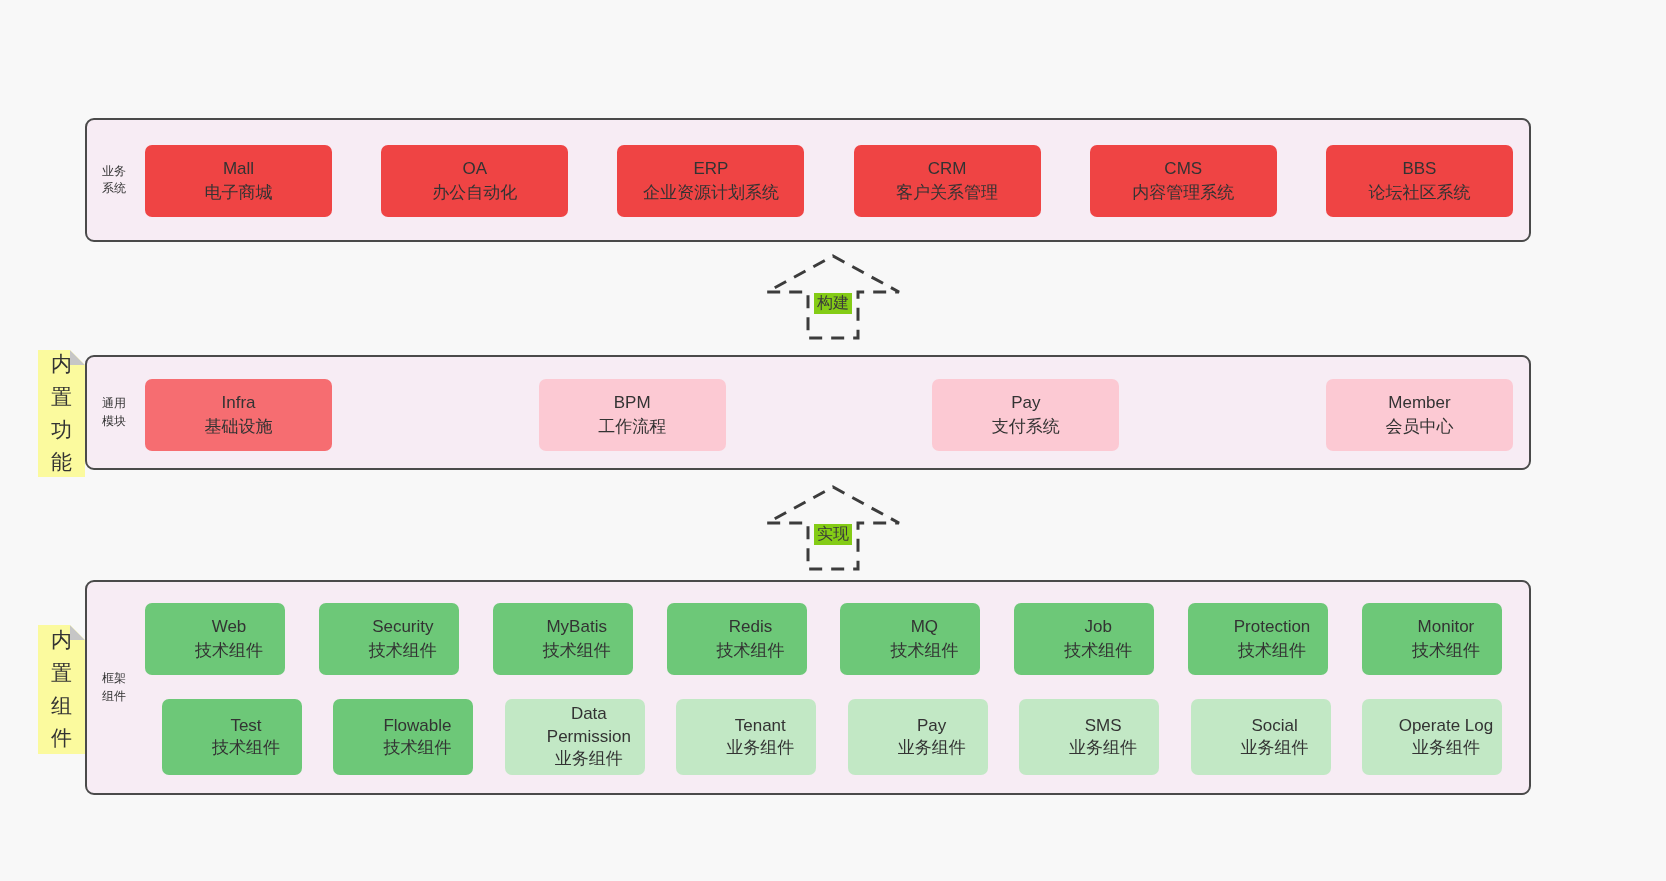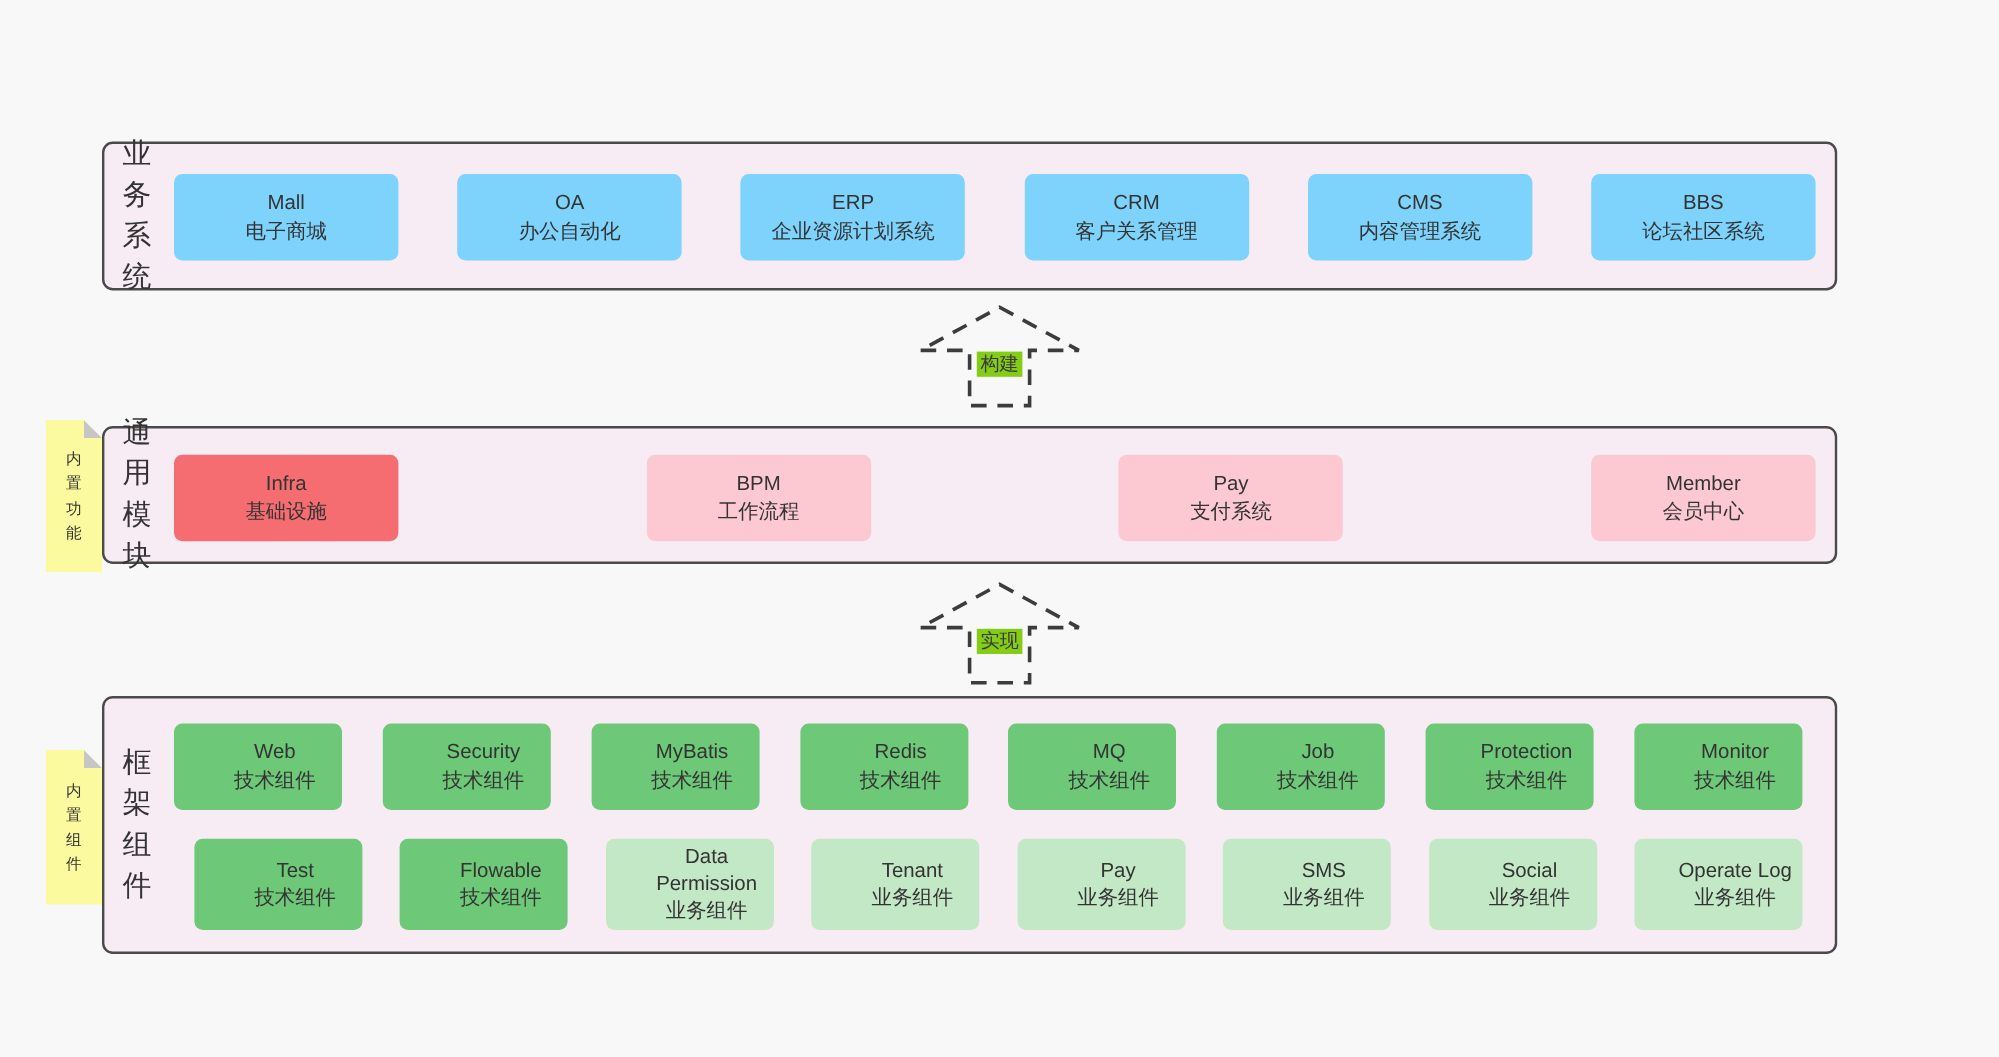--- a/index.html
+++ b/index.html
@@ -8,48 +8,48 @@
   .stage { position:relative; width:1666px; height:881px; background:#f8f8f8; }
 
   .layer { position:absolute; left:85px; width:1446px; background:#f7ecf4;
            border:2px solid #4a4a4a; border-radius:9px; }
   .layer-business   { top:118px; height:124px; }
   .layer-modules    { top:355px; height:115px; }
   .layer-components { top:580px; height:215px; }
 
   .layer-label { position:absolute; left:15px; top:0; bottom:0;
                  display:flex; align-items:center; }
-  .v-text { width:24px; font-size:24px; line-height:1.42; text-align:center;
+  .v-text { width:24px; font-size:12px; line-height:1.42; text-align:center;
             word-break:break-all; color:#333; }
 
   .box-row { position:absolute; display:flex; justify-content:space-between; }
   .row-six   { left:58px; width:1368px; top:25px; }
   .row-six .box { width:187px; height:72px; }
   .row-eight { left:58px; width:1357px; }
   .row-eight .box { width:140px; height:72px;padding-left:32px; }
   .row-c1 { top:21px; }
   .row-c2 { top:117px; }
   .row-c2 .box { height:76px; }
 
   .box { border-radius:7px; display:flex; flex-direction:column;
          align-items:center; justify-content:center; text-align:center;
          font-size:17px; line-height:1.42; color:#333; padding:2px 4px; }
   .row-c2 .box { line-height:1.32;margin-left:17px; }
-  .blue   { background:#7dd3fc; }
+  .blue   { background:#ef4444; }
   .red    { background:#f66d71; }
   .pink   { background:#fcc9d3; }
   .gdark  { background:#6dc878; }
   .glight { background:#c2e8c5; }
 
   .sticky { position:absolute; width:47px; background:#fbfa9e;
             display:flex; align-items:center; justify-content:center;
             clip-path:polygon(0 0, calc(100% - 15px) 0, 100% 15px, 100% 100%, 0 100%); }
   .sticky .fold { position:absolute; top:0; right:0; width:15px; height:15px;
                   background:#c6c6c6; clip-path:polygon(0 0, 100% 100%, 0 100%); }
-  .sticky .v-text { font-size:13px; line-height:1.55; }
+  .sticky .v-text { font-size:21px; line-height:1.55; }
   .sticky-modules    { left:-49px; top:-7px;  height:127px; }
   .sticky-components { left:-49px; top:43px;  height:129px; }
 
   .arrow-wrap { position:absolute; left:0; right:0; display:flex; justify-content:center; }
   .arrow-build     { top:253px; }
   .arrow-implement { top:484px; }
   .arrow { position:relative; width:140px; height:88px; }
   .arrow svg { display:block; }
   .arrow-label { position:absolute; left:50%; top:40px; transform:translateX(-50%);
                  background:#84cc16; font-size:16px; color:#3a3a3a; padding:0 3px;

